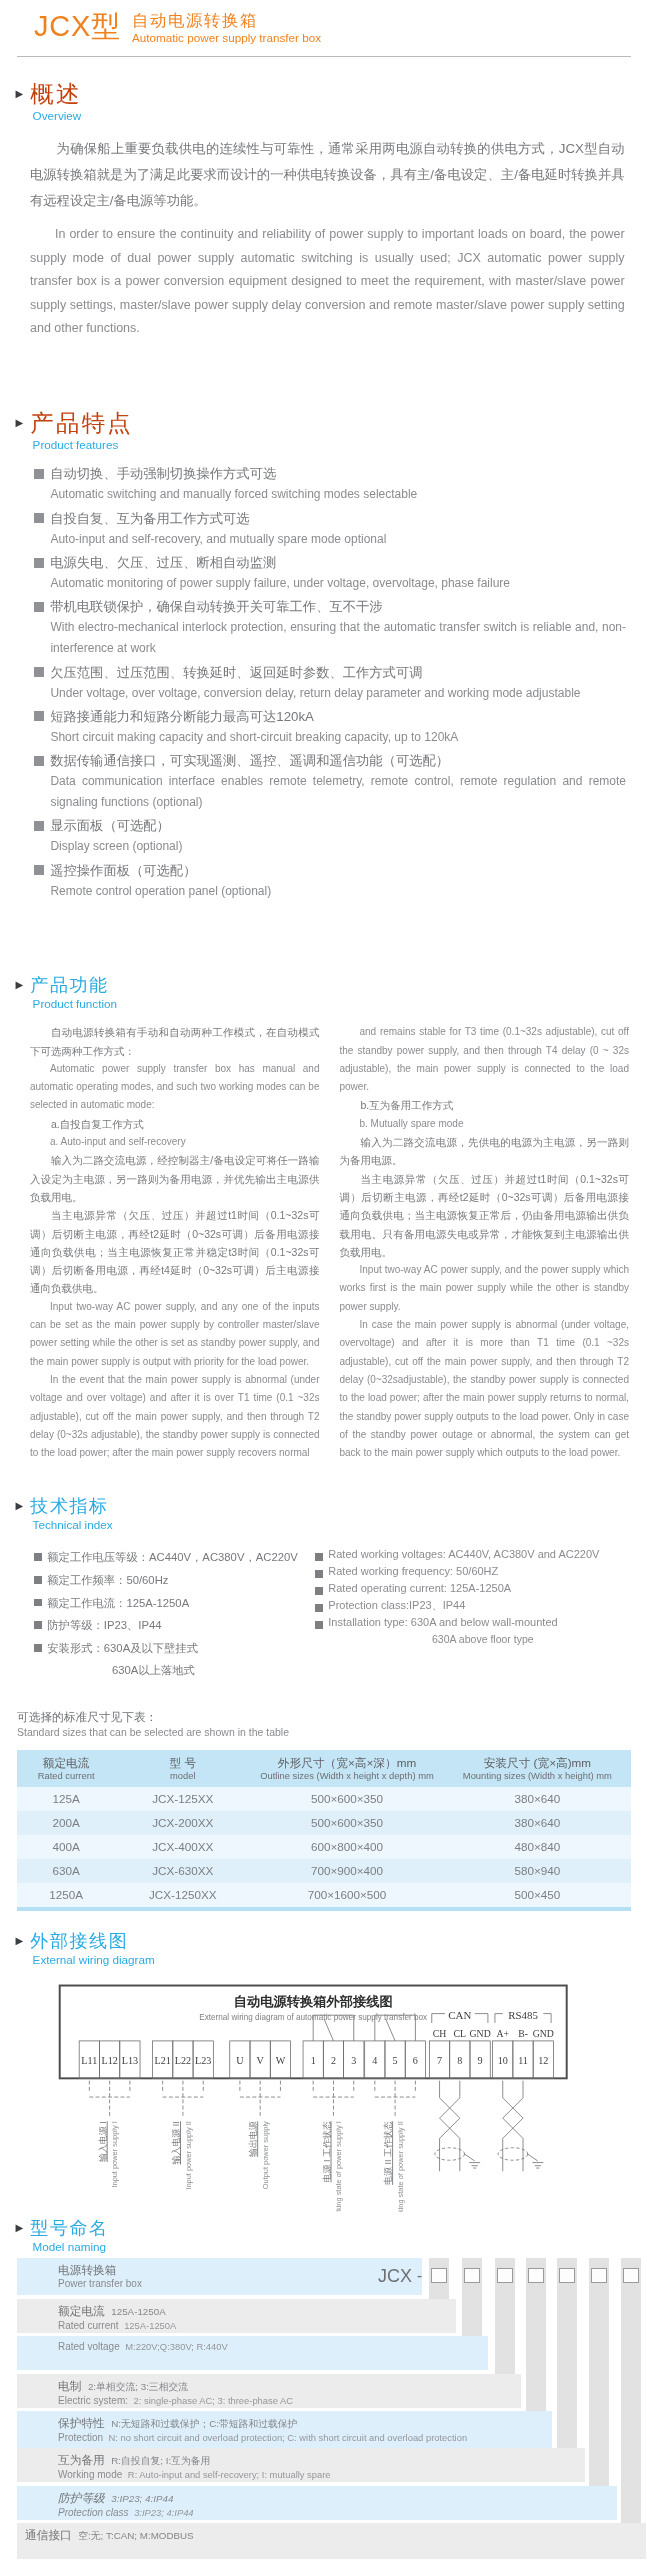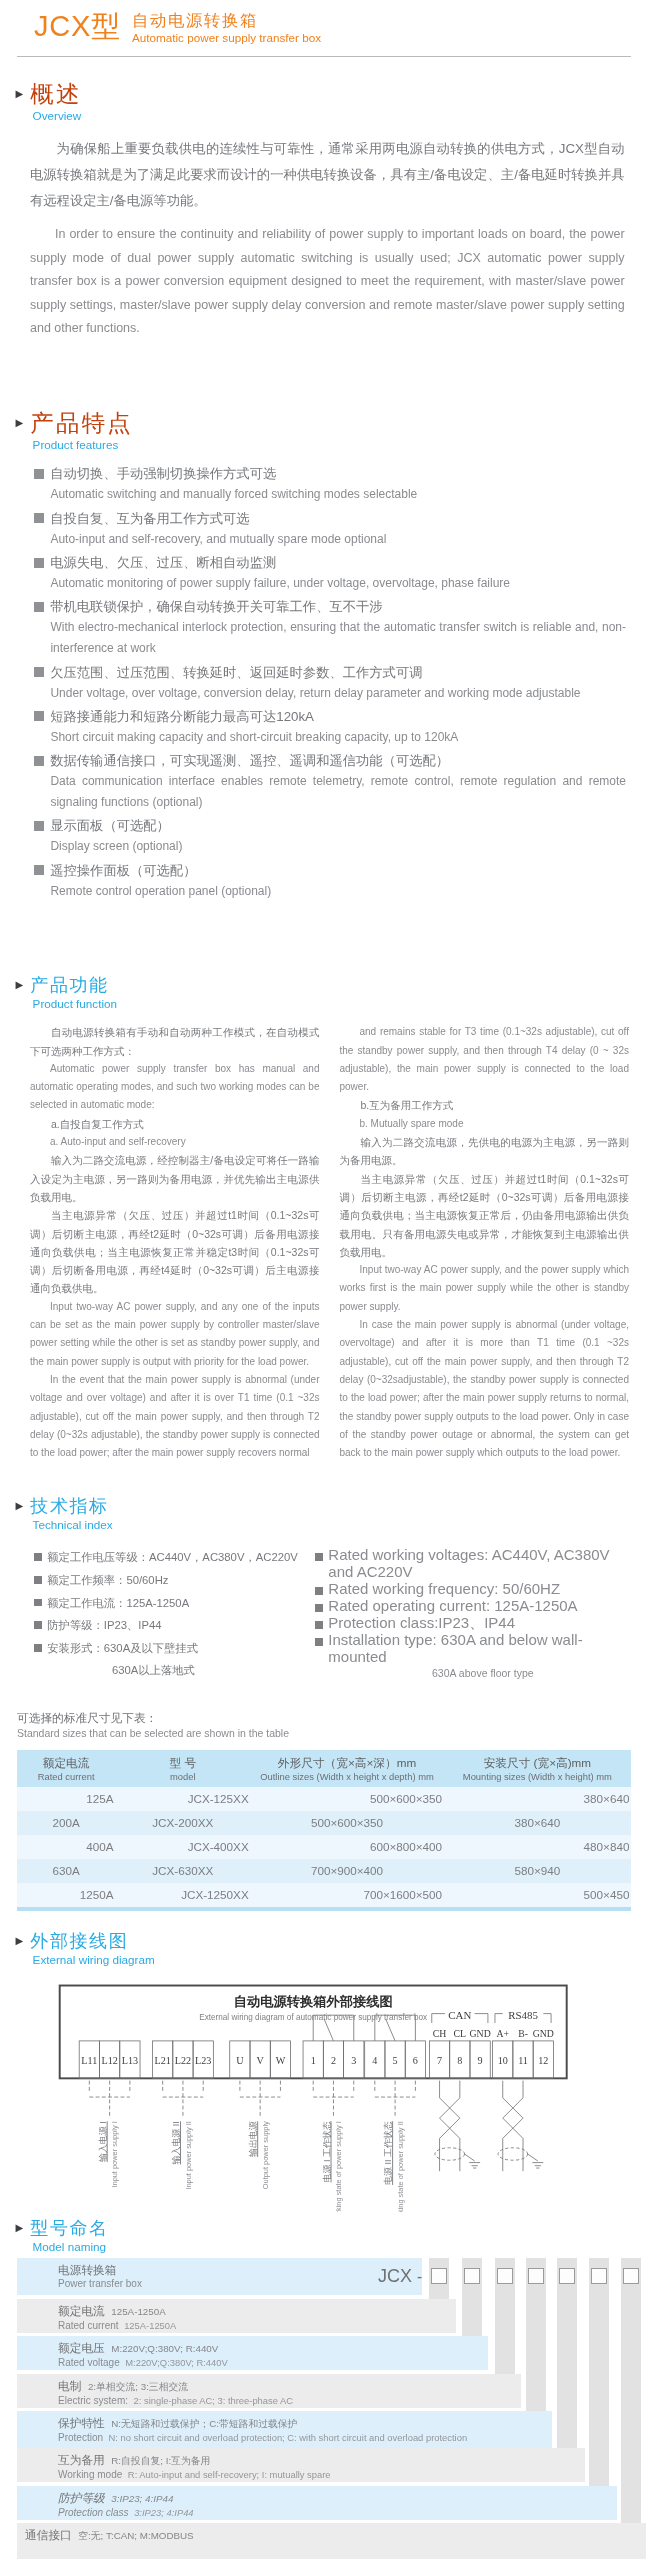--- a/index.html
+++ b/index.html
@@ -43,33 +43,33 @@
   .fp-en { color:#8a8c90; font-size:10px; line-height:18.3px; text-indent:2em; text-align:justify; }
 
   
   .tech { margin-top:33px; }
   .tech-cols { display:flex; margin:14px 15.6px 0 34px; }
   .tech-col-l { width:281px; }
   .tech-col-r { width:304px; }
   .t-item { display:flex; align-items:flex-start; }
   .t-sq { width:7.8px; height:7.8px; background:#7d7f83; flex:0 0 7.8px; margin:7px 5.5px 0 0; }
   .t-txt-l { color:#77797d; font-size:11.3px; line-height:22.6px; }
-  .t-txt-r { color:#8a8c90; font-size:15px; line-height:17px; }
+  .t-txt-r { color:#8a8c90; font-size:11px; line-height:17px; }
   .t-cont-l { color:#77797d; font-size:11.3px; line-height:22.6px; margin-left:78px; }
   .t-cont-r { color:#8a8c90; font-size:10.5px; line-height:17px; margin-left:117px; }
 
   
   .tbl-intro-cn { margin:26.5px 0 0 17px; color:#6f7175; font-size:11.7px; line-height:17px; }
   .tbl-intro-en { margin:0 0 0 17px; color:#8a8c90; font-size:10.5px; line-height:15px; }
   table.sizes { border-collapse:collapse; margin:9.4px 0 0 17px; width:614px; border-bottom:4.7px solid #b5e0f3; }
   table.sizes th { background:#c3e5f5; font-weight:normal; padding:4.7px 1.6px; }
   .th-cn { color:#5f6164; font-size:11.7px; line-height:15.6px; display:block; }
   .th-en { color:#6d6f73; font-size:9.4px; line-height:11.7px; display:block; }
   table.sizes td { text-align:center; color:#7c7e82; font-size:11.7px; padding:5.5px 1.6px; }
-  table.sizes tr.odd td { background:#eef7fd;text-align:right; }
+  table.sizes tr.odd td { background:#eef7fd; }
   table.sizes tr.even td { background:#dff0fa; }
   .c1{width:16%;} .c2{width:22%;} .c3{width:31.5%;} .c4{width:30.5%;}
 
   
   .wire { margin-top:19px; }
   .wire-svg { margin:12.5px 0 0 48px; display:block; }
 
   
   .name-sec { margin-top:4.7px; }
   .stairs { position:relative; width:629px; height:301px; margin:4px 0 0 17px; }
@@ -527,21 +527,20 @@
         <div class="n-en">Power transfer box</div>
       </div>
       <div class="jcx">JCX</div>
       <div class="jcx-dash">-</div>
 
       <div class="nrow gray" style="top:41px; width:439px; height:34px;">
         <div class="n-cn"><span>额定电流</span>&nbsp;&nbsp;<span class="n-cnd">125A-1250A</span></div>
         <div class="n-en"><span>Rated current</span>&nbsp;&nbsp;<span class="n-end">125A-1250A</span></div>
       </div>
       <div class="nrow blue" style="top:78px; width:471px; height:34px;">
-        <div class="n-cn"><span>额定电压</span>&nbsp;&nbsp;<span class="n-cnd">M:220V;Q:380V; R:440V</span></div>
         <div class="n-en"><span>Rated voltage</span>&nbsp;&nbsp;<span class="n-end">M:220V;Q:380V; R:440V</span></div>
       </div>
       <div class="nrow gray" style="top:116px; width:504px; height:34px;">
         <div class="n-cn"><span>电制</span>&nbsp;&nbsp;<span class="n-cnd">2:单相交流; 3:三相交流</span></div>
         <div class="n-en"><span>Electric system:</span>&nbsp;&nbsp;<span class="n-end">2: single-phase AC; 3: three-phase AC</span></div>
       </div>
       <div class="nrow blue" style="top:153px; width:535px; height:48px;">
         <div class="n-cn"><span>保护特性</span>&nbsp;&nbsp;<span class="n-cnd">N:无短路和过载保护；C:带短路和过载保护</span></div>
         <div class="n-en"><span>Protection</span>&nbsp;&nbsp;<span class="n-end">N: no short circuit and overload protection; C: with short circuit and overload protection</span></div>
       </div>

